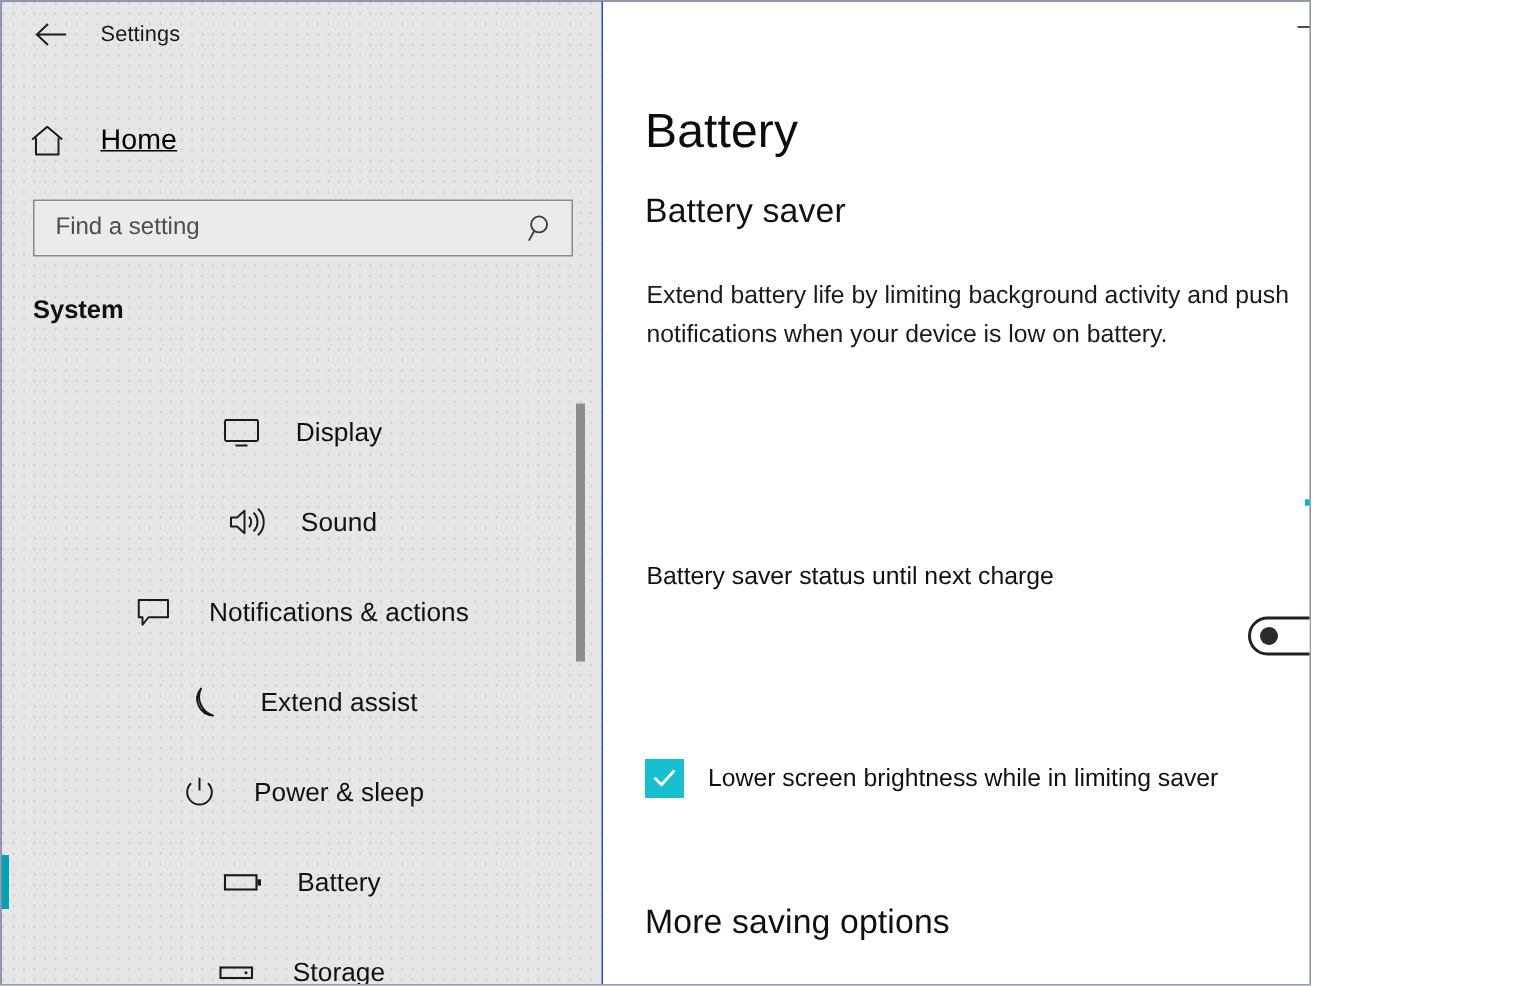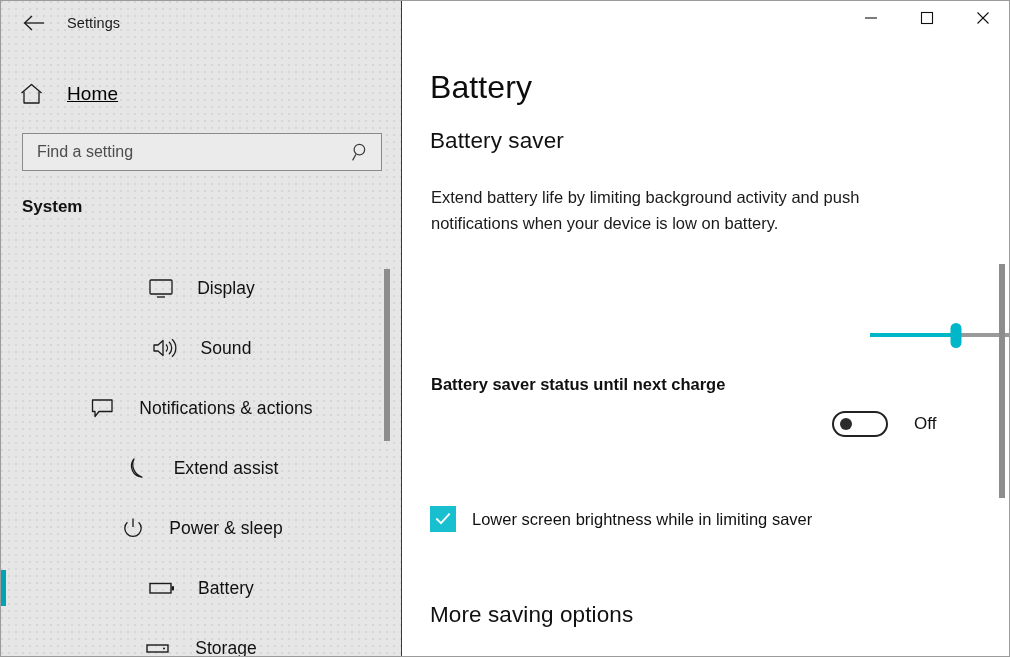--- a/index.html
+++ b/index.html
@@ -7,23 +7,23 @@
   html, body {
     width: 1010px;
     height: 657px;
     overflow: hidden;
     font-family: "Liberation Sans", sans-serif;
     background: #ffffff;
   }
 
   #app {
     position: relative;
-    width: 1010px;
+    width: 874px;
     height: 657px;
-    background: #4c1d95;
+    background: #1d4ed8;
     border: 1px solid #9b9b9b;
     overflow: hidden;
   }
 
   
   .sidebar {
     position: absolute;
     left: 0;
     top: 0;
     width: 400px;
@@ -314,21 +314,20 @@
     cursor: default;
   }
 
   
   .toggle-caption {
     position: absolute;
     left: 29px;
     top: 374px;
     font-size: 16.5px;
     color: #111;
-    font-weight: bold;
   }
   .toggle-row {
     position: absolute;
     left: 430px;
     top: 410px;
     display: flex;
     align-items: center;
   }
   .switch {
     position: relative;

